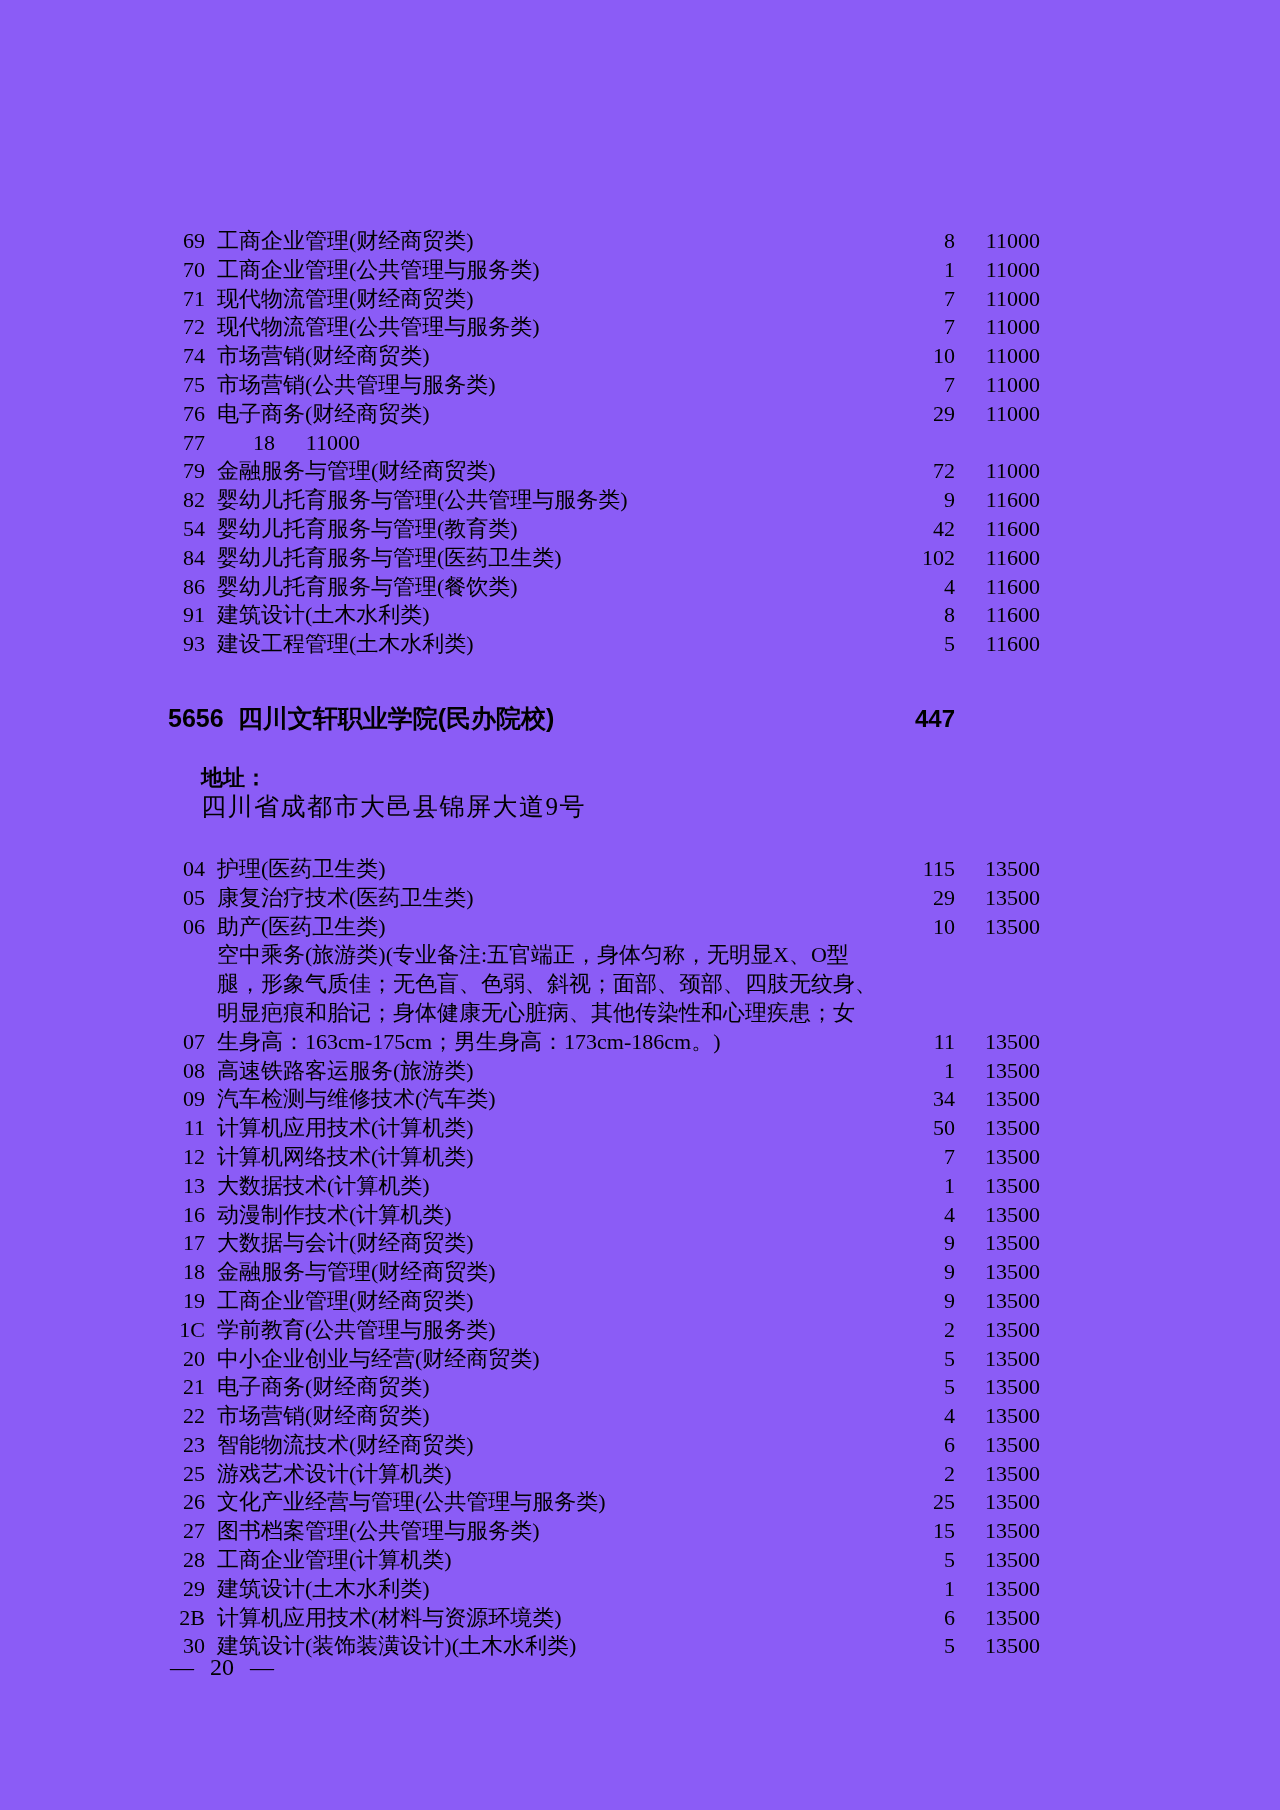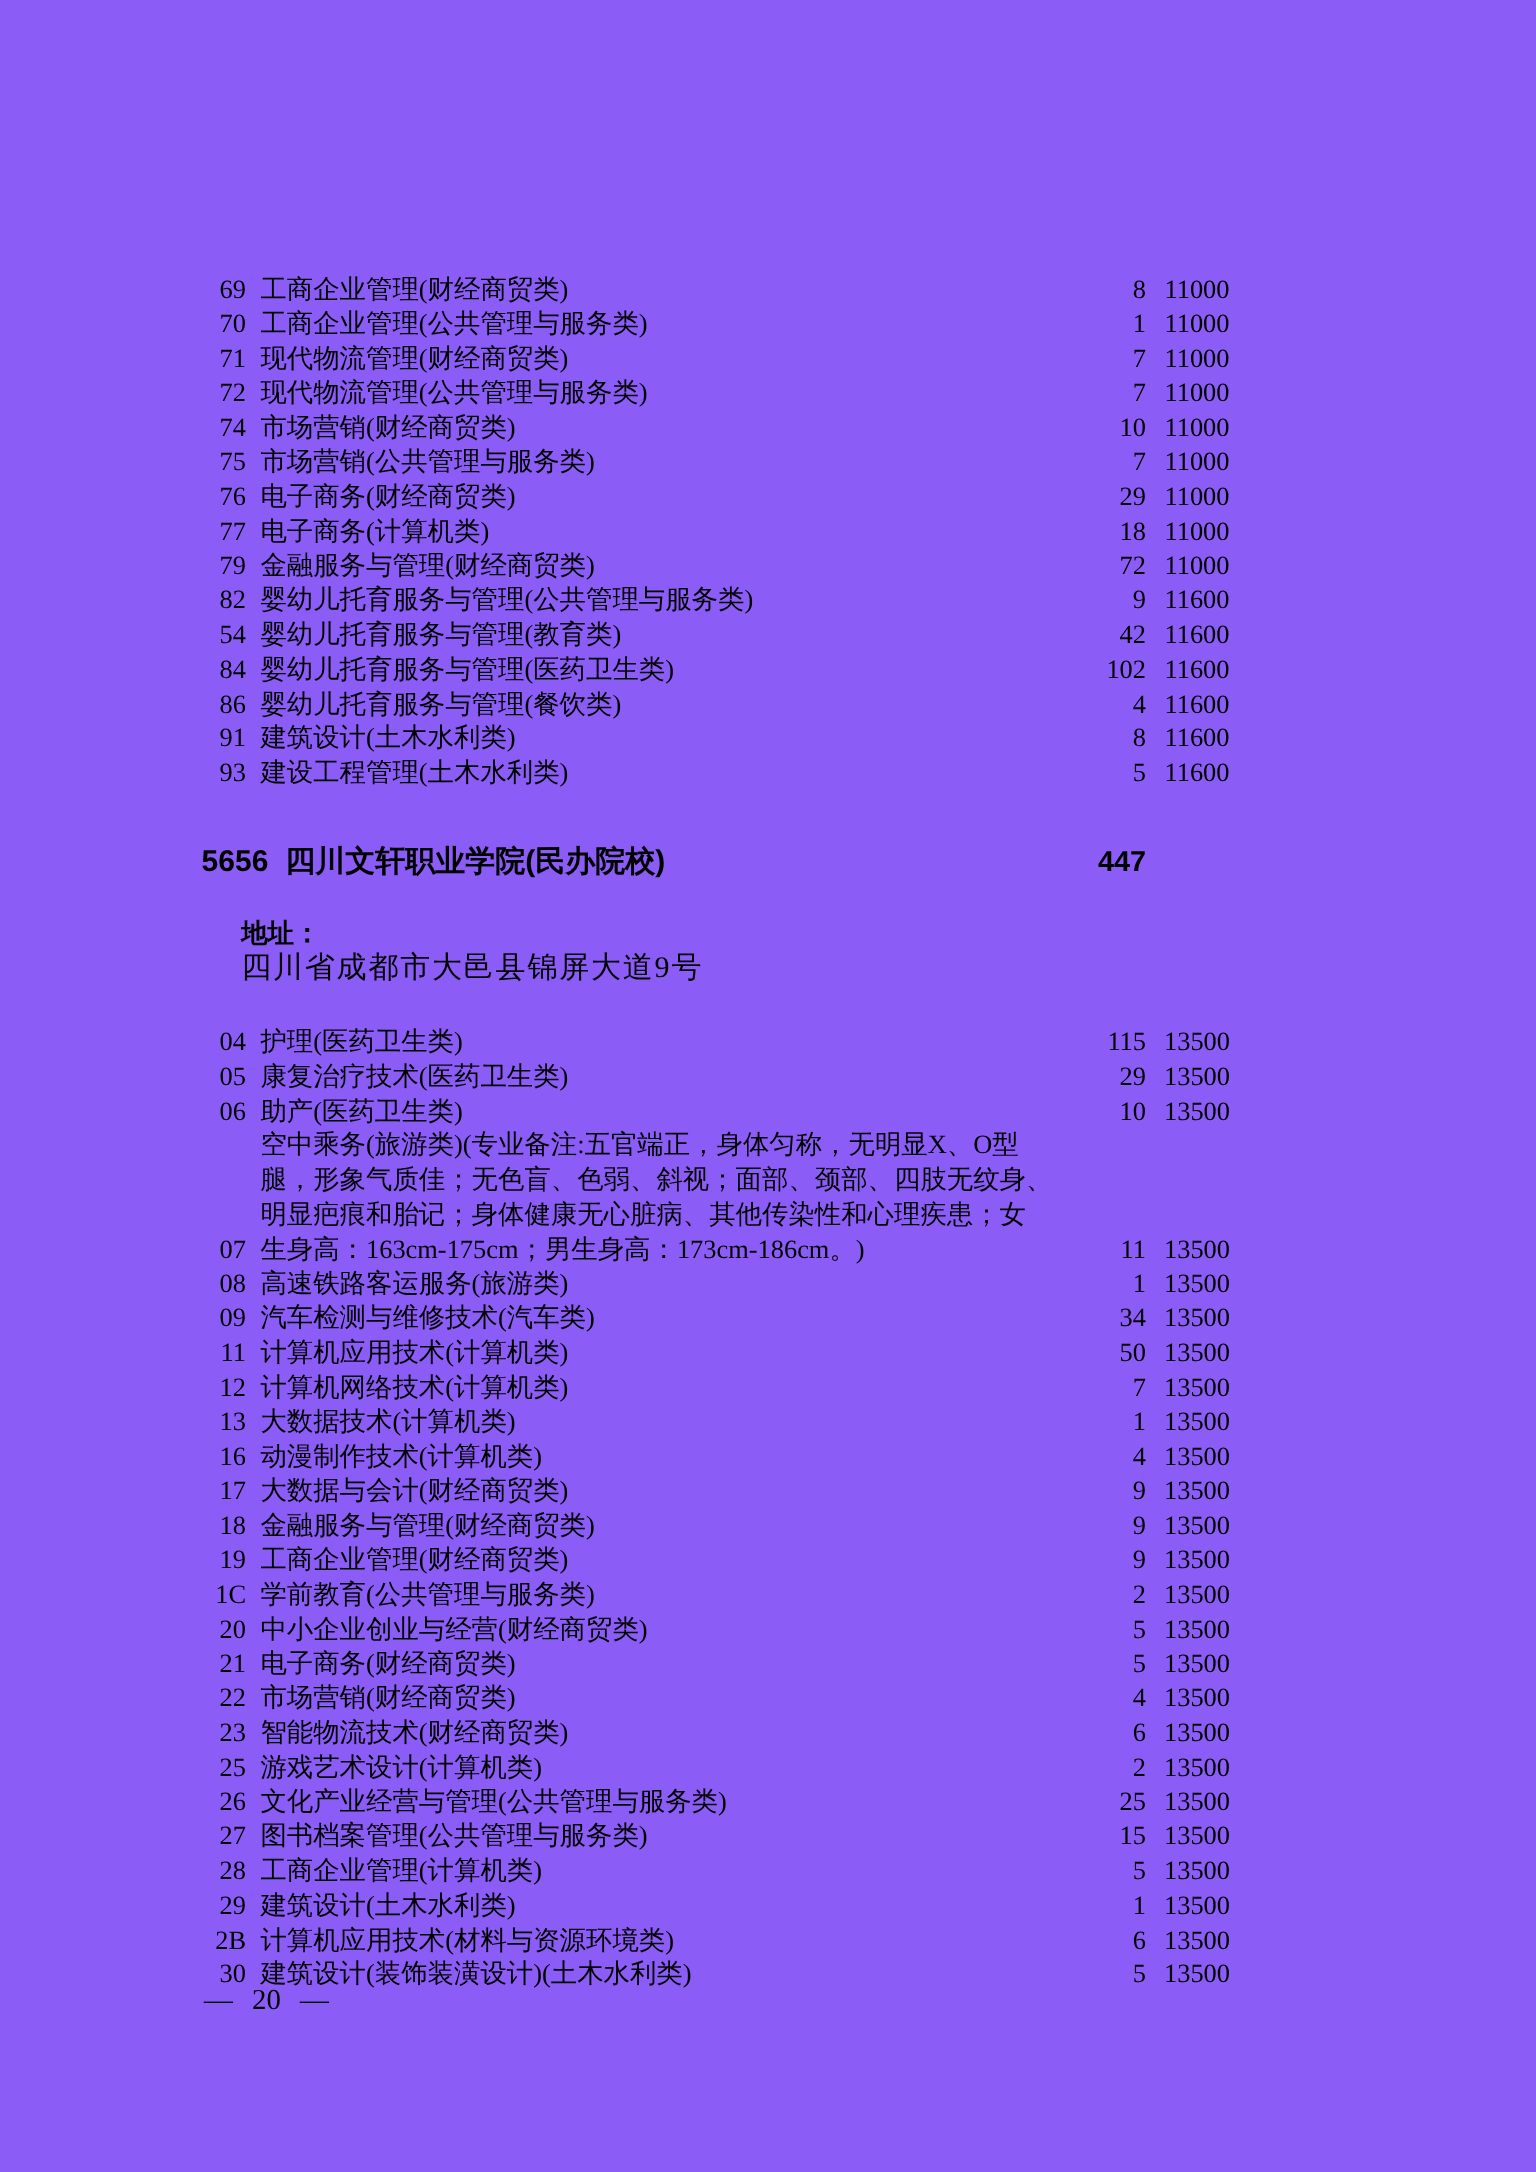--- a/index.html
+++ b/index.html
@@ -21,21 +21,21 @@
   .row {
     display: flex;
     align-items: flex-end;
     font-size: 22px;
     line-height: 28.8px;
   }
   .cell-code  { flex: none; width: 45px;  text-align: right; white-space: pre; }
   .cell-name  { flex: none; margin-left: 12px; width: 668px; white-space: pre-wrap; }
   .cell-name.nowrap { white-space: pre; }
   .cell-count { flex: none; width: 70px;  text-align: right; }
-  .cell-fee   { flex: none; width: 85px;  text-align: center; }
+  .cell-fee   { flex: none; width: 85px;  text-align: right; }
 
   .section-header {
     display: flex;
     align-items: baseline;
     margin-top: 44px;
     padding-left: 8px;
     font-family: "Liberation Sans", sans-serif;
     font-weight: bold;
     font-size: 25px;
     line-height: 30px;
@@ -115,21 +115,20 @@
     <span class="cell-fee">11000</span>
   </div>
         <div class="row">
     <span class="cell-code">76</span>
     <span class="cell-name nowrap">电子商务(财经商贸类)</span>
     <span class="cell-count">29</span>
     <span class="cell-fee">11000</span>
   </div>
         <div class="row">
     <span class="cell-code">77</span>
-    <span class="cell-name nowrap">电子商务(计算机类)</span>
     <span class="cell-count">18</span>
     <span class="cell-fee">11000</span>
   </div>
         <div class="row">
     <span class="cell-code">79</span>
     <span class="cell-name nowrap">金融服务与管理(财经商贸类)</span>
     <span class="cell-count">72</span>
     <span class="cell-fee">11000</span>
   </div>
         <div class="row">

